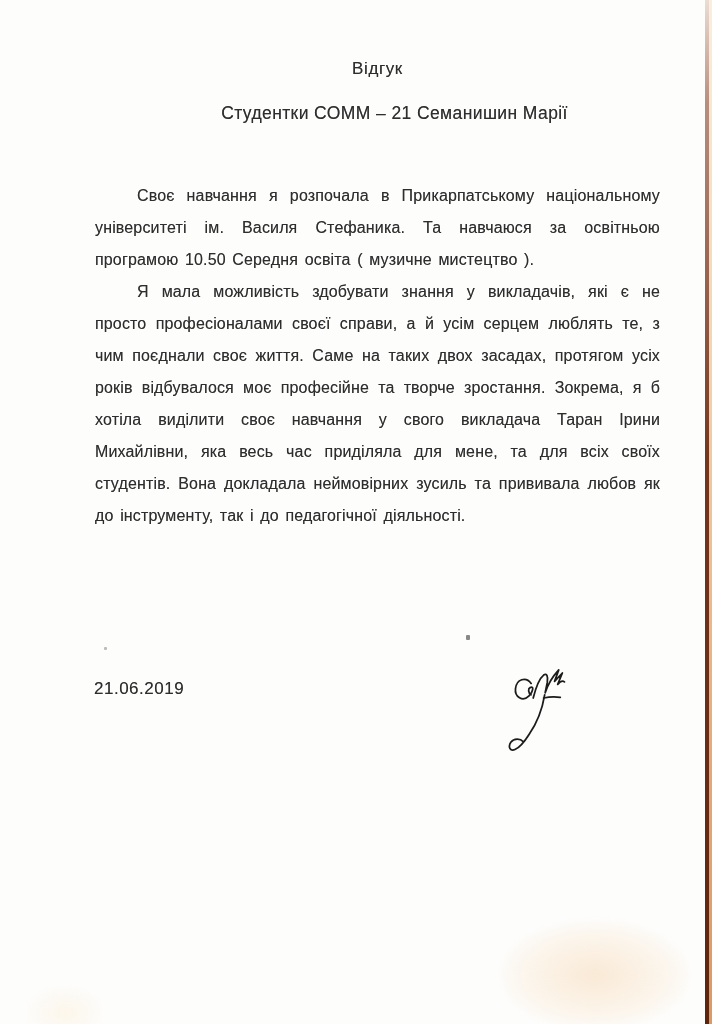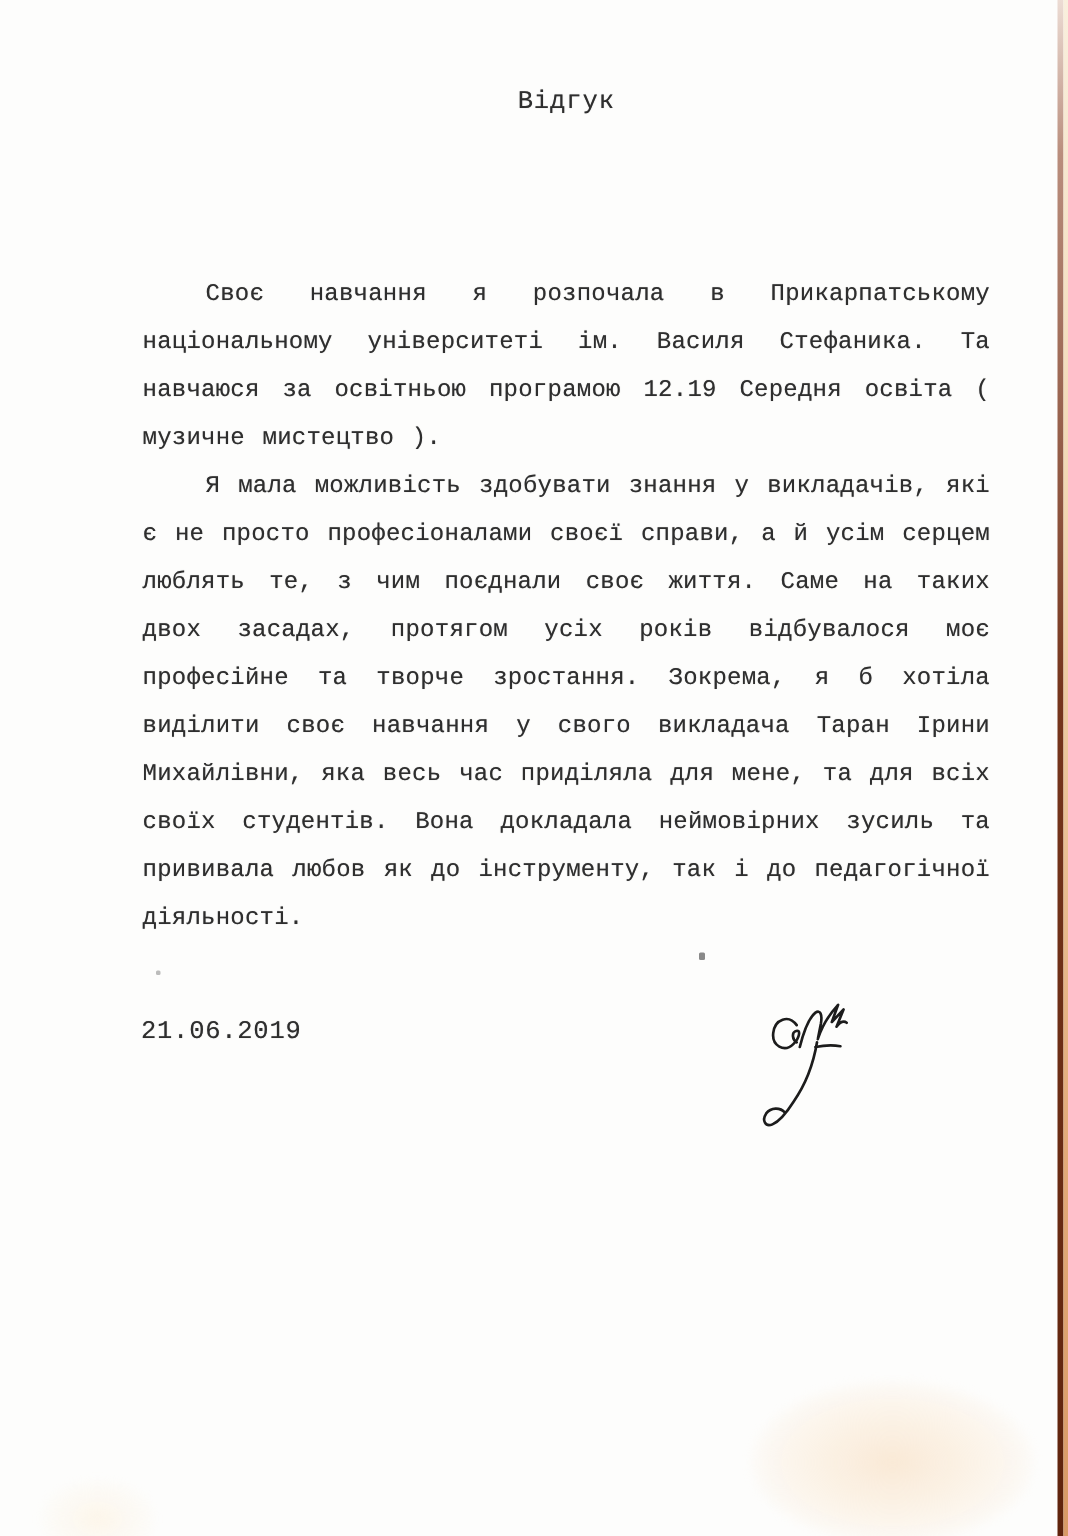--- a/index.html
+++ b/index.html
@@ -6,21 +6,21 @@
     margin: 0;
     padding: 0;
     background: #ffffff;
   }
   .sheet {
     position: relative;
     width: 712px;
     height: 1024px;
     background: #fdfdfc;
     overflow: hidden;
-    font-family: Liberation Mono, monospace;
+    font-family: Liberation Sans, sans-serif;
     color: #2e2e2e;
   }
   
   .edge-dark {
     position: absolute;
     top: 0;
     right: 3px;
     width: 4px;
     height: 100%;
     background: linear-gradient(to bottom,
@@ -134,23 +134,24 @@
 </head>
 <body>
 
 <div class="sheet">
 
   <div class="smudge-br"></div>
   <div class="smudge-bl"></div>
 
   <h1 class="title">Відгук</h1>
 
+  <h2 class="subtitle">Студентки СОММ – 21 Семанишин Марії</h2>
 
   <div class="body-text">
-    <p>Своє навчання я розпочала в  Прикарпатському національному університеті ім. Василя Стефаника. Та навчаюся за освітньою програмою 12.19 Середня освіта ( музичне мистецтво ).</p>
+    <p>Своє навчання я розпочала в  Прикарпатському національному університеті ім. Василя Стефаника. Та навчаюся за освітньою програмою 10.50 Середня освіта ( музичне мистецтво ).</p>
     <p>Я мала можливість здобувати знання у викладачів, які є не просто професіоналами своєї справи, а й усім серцем люблять те, з чим поєднали своє життя. Саме на таких двох засадах, протягом усіх років відбувалося моє професійне та творче зростання. Зокрема, я б хотіла виділити своє навчання у свого викладача Таран Ірини Михайлівни, яка весь час приділяла для мене, та для всіх своїх студентів.  Вона докладала неймовірних зусиль та прививала любов як до інструменту, так і до педагогічної діяльності.</p>
   </div>
 
   <div class="date">21.06.2019</div>
 
   <svg class="signature" viewBox="0 0 120 120" xmlns="http://www.w3.org/2000/svg">
     <g fill="none" stroke="#1c1c1c" stroke-width="1.7" stroke-linecap="round" stroke-linejoin="round">
 
       <path d="M51 34 C46 27 37 30 36 39 C35 47 43 52 49 46 C53 42 54 36 50 38 C48 39 48 43 51 45"></path>
 

